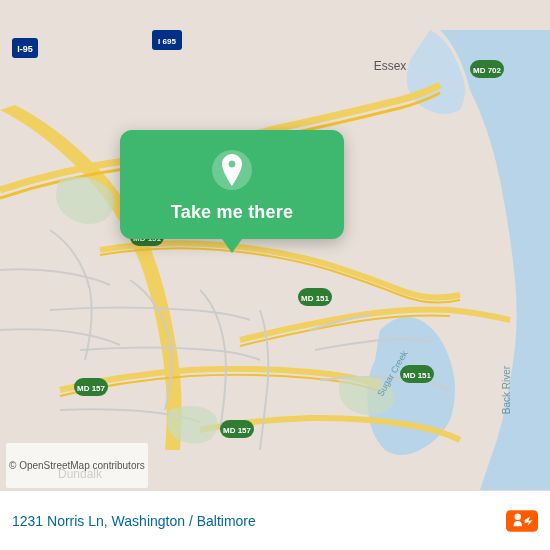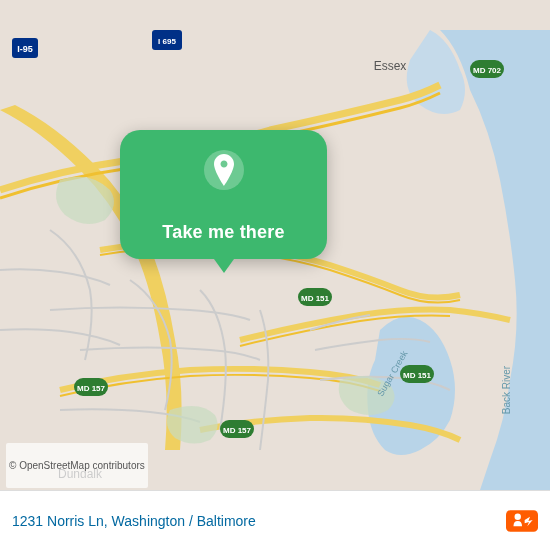--- a/index.html
+++ b/index.html
@@ -66,29 +66,28 @@
       background: rgba(255,255,255,0.7);
       padding: 17px 3px;
       border-radius: 2px;
     }
 
     
     #popup-card {
       position: absolute;
       top: 130px;
       left: 120px;
-      width: 207px;
+      width: 224px;
       background: #3db86e;
-      border-radius: 20px;
+      border-radius: 12px;
       display: flex;
       flex-direction: column;
       align-items: center;
       padding: 18px 20px 16px;
       box-shadow: 0 4px 16px rgba(0,0,0,0.25);
-      gap: 20px;
     }
 
     #pin-icon {
       width: 44px;
       height: 44px;
       margin-bottom: 10px;
     }
 
     #popup-button-label {
       color: white;

